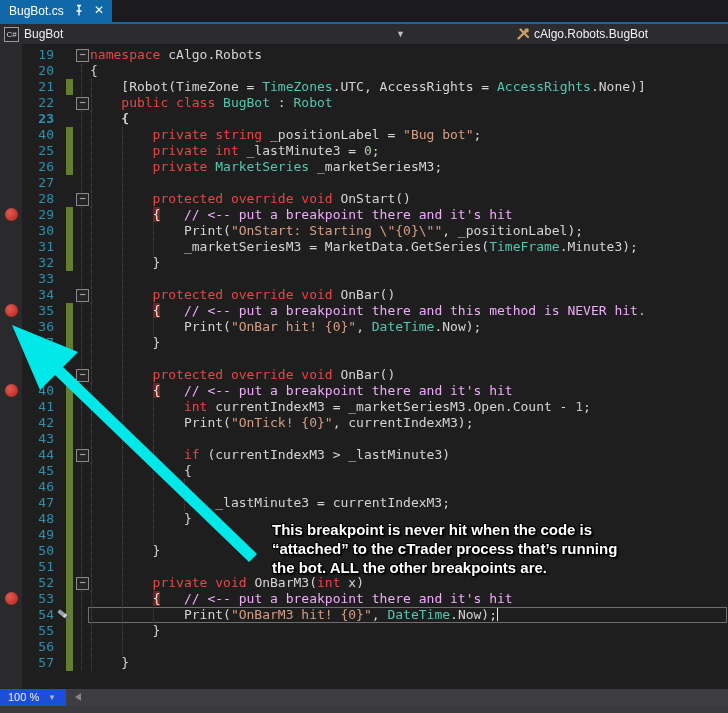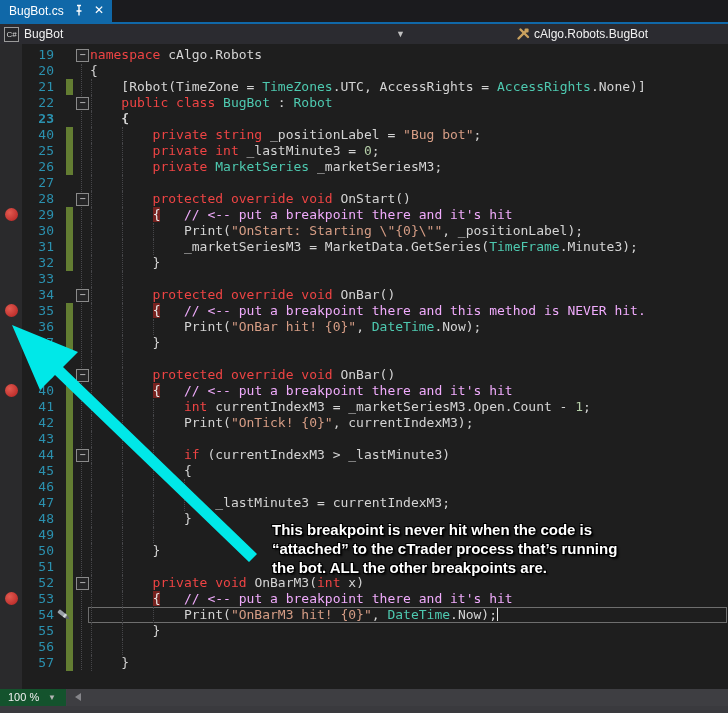--- a/index.html
+++ b/index.html
@@ -39,21 +39,21 @@
          background:radial-gradient(circle at 35% 35%,#e25a50,#b12020);}
   .curline{position:absolute;left:88px;top:0px;width:637px;height:14px;border:1px solid #6e6e6e;}
   .caret{display:inline-block;width:1px;height:13px;background:#e8e8e8;vertical-align:-2px;}
   .pencil{position:absolute;left:56px;top:1px;width:16px;height:14px;}
   
   .arrow-svg{position:absolute;left:0;top:0;width:728px;height:713px;pointer-events:none;}
   .annotation{position:absolute;left:272px;top:520px;width:440px;
               font-family:"Liberation Sans",sans-serif;font-weight:bold;font-size:15px;line-height:19px;color:#ffffff;
               text-shadow:-1px -1px 0 #000,1px -1px 0 #000,-1px 1px 0 #000,1px 1px 0 #000,2px 2px 2px #000;}
   
-  .statusbar{position:absolute;left:0;top:689px;width:728px;height:17px;background:#14532d;}
+  .statusbar{position:absolute;left:0;top:689px;width:728px;height:17px;background:#1d4ed8;}
   .zoomcombo{position:absolute;left:0;top:0;width:66px;height:17px;border-right:1px solid #3f3f46;
              font-family:"Liberation Sans",sans-serif;font-size:11px;color:#f1f1f1;line-height:17px;}
   .zoomlabel{position:absolute;left:8px;top:0;}
   .zoomcaret{position:absolute;left:48px;top:0px;font-size:8px;color:#b5b5b5;line-height:17px;}
   .hscroll{position:absolute;left:67px;top:0;width:661px;height:17px;background:#3e3e42;}
   .hscroll-left{position:absolute;left:8px;top:4px;width:0;height:0;
                 border-top:4px solid transparent;border-bottom:4px solid transparent;border-right:6px solid #85858a;}
   .bottomstrip{position:absolute;left:0;top:706px;width:728px;height:7px;background:#3a3a3e;}
 </style>
 </head>

